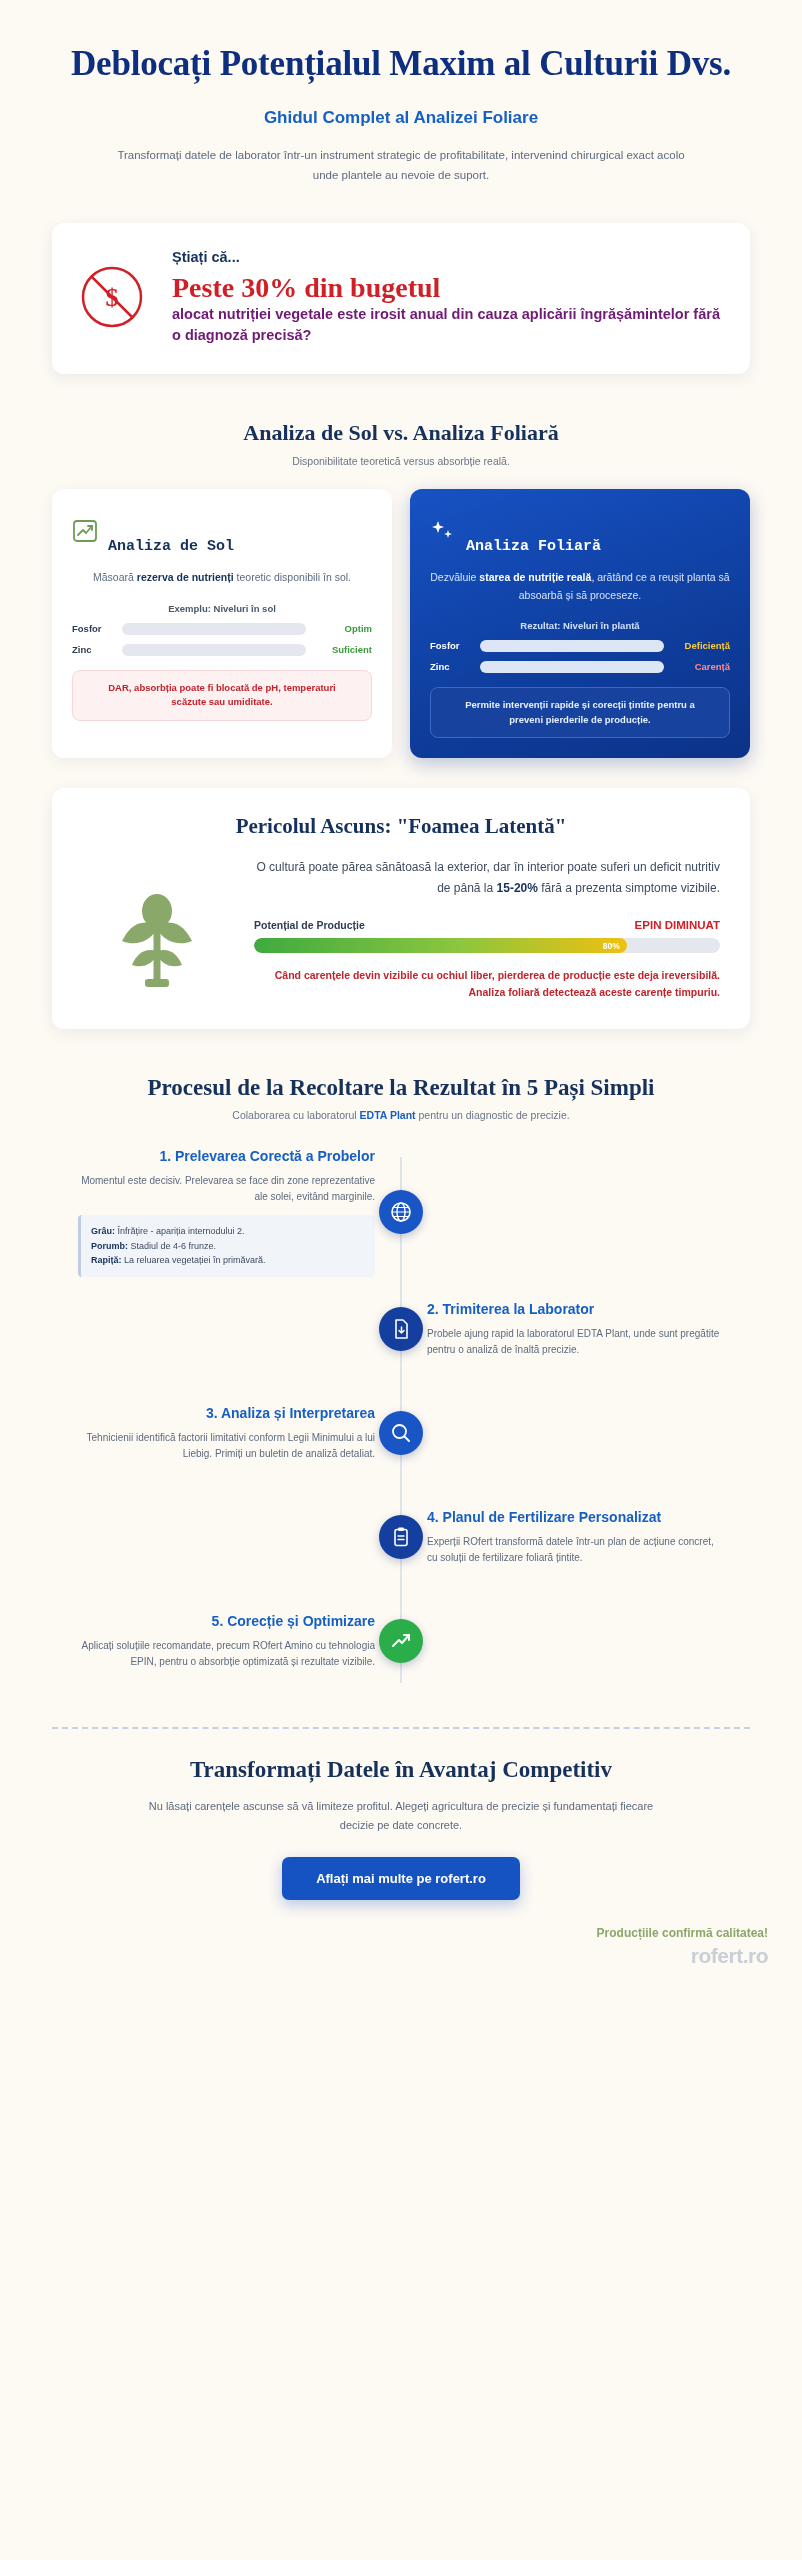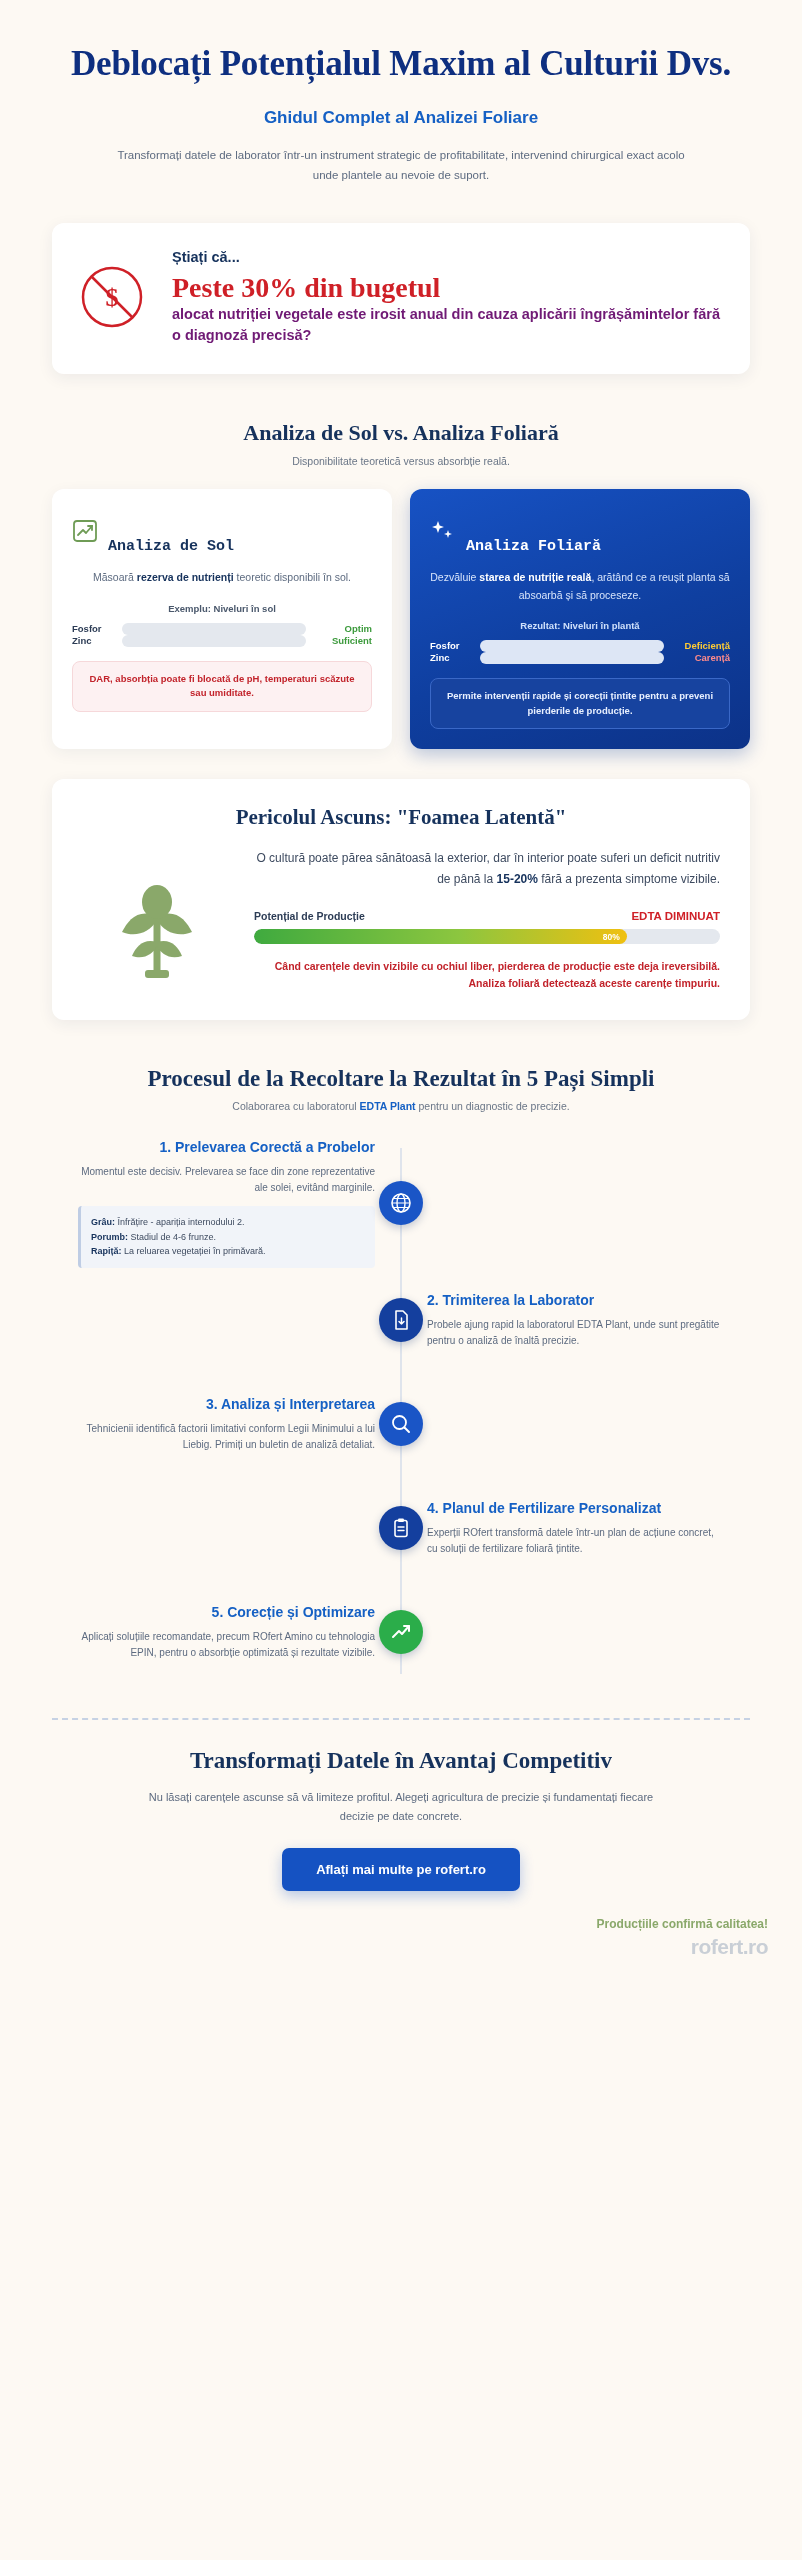--- a/index.html
+++ b/index.html
@@ -124,34 +124,34 @@
 
   .minihead {
     text-align: center;
     font-size: 9.5px;
     font-weight: 700;
     color: #4a586c;
     margin: 16px 0 9px;
   }
   .card.foliar .minihead { color: #cfe0fb; }
 
-  .barrow { display: flex; align-items: flex-start; gap: 8px; }
+  .barrow { display: flex; align-items: flex-start; gap: 8px; margin-bottom: 9px; }
   .barrow .lbl { width: 42px; font-size: 9.5px; font-weight: 700; color: #2c3c55; }
   .card.foliar .barrow .lbl { color: #ffffff; }
   .barrow .track {
     flex: 1; height: 12px; border-radius: 6px; background: #e4e8ee; overflow: hidden;
   }
   .card.foliar .barrow .track { background: #dde6f5; }
   .barrow .fill { height: 100%; border-radius: 6px; }
   .barrow .val { width: 58px; text-align: right; font-size: 9.5px; font-weight: 700; }
 
   .note {
     margin-top: 14px;
     border-radius: 8px;
-    padding: 10px 10px;
+    padding: 10px 28px;
     font-size: 9.5px;
     font-weight: 700;
     line-height: 1.55;
     text-align: center;
   }
   .note.warn { background: #fdf1f2; border: 1px solid #f6d8da; color: #c22franco; color: #c2232b; }
   .note.good { background: #17439f; border: 1px solid #3a68c7; color: #e8f0ff; }
 
   
   .hunger {
@@ -369,21 +369,21 @@
           <path d="M59 80 C72 76 80 84 84 94 C72 98 63 92 59 84 Z" fill="#8aa86a"></path>
           <ellipse cx="59" cy="40" rx="15" ry="17" fill="#8aa86a"></ellipse>
           <rect x="47" y="108" width="24" height="8" rx="3" fill="#8aa86a"></rect>
         </svg>
       </div>
       <div class="txt">
         <p class="main"><span>O cultură poate părea sănătoasă la exterior, dar în interior poate suferi un deficit nutritiv de până la </span><b>15-20%</b><span> fără a prezenta simptome vizibile.</span></p>
 
         <div class="prod-row">
           <span class="l">Potențial de Producție</span>
-          <span class="r">EDTA DIMINUAT</span>
+          <span class="r">EPIN DIMINUAT</span>
         </div>
         <div class="prodtrack">
           <div class="prodfill" style="width:80%">
             <span>80%</span>
           </div>
         </div>
         <p class="warn-text">Când carențele devin vizibile cu ochiul liber, pierderea de producție este deja ireversibilă. Analiza foliară detectează aceste carențe timpuriu.</p>
       </div>
     </div>
   </section>

